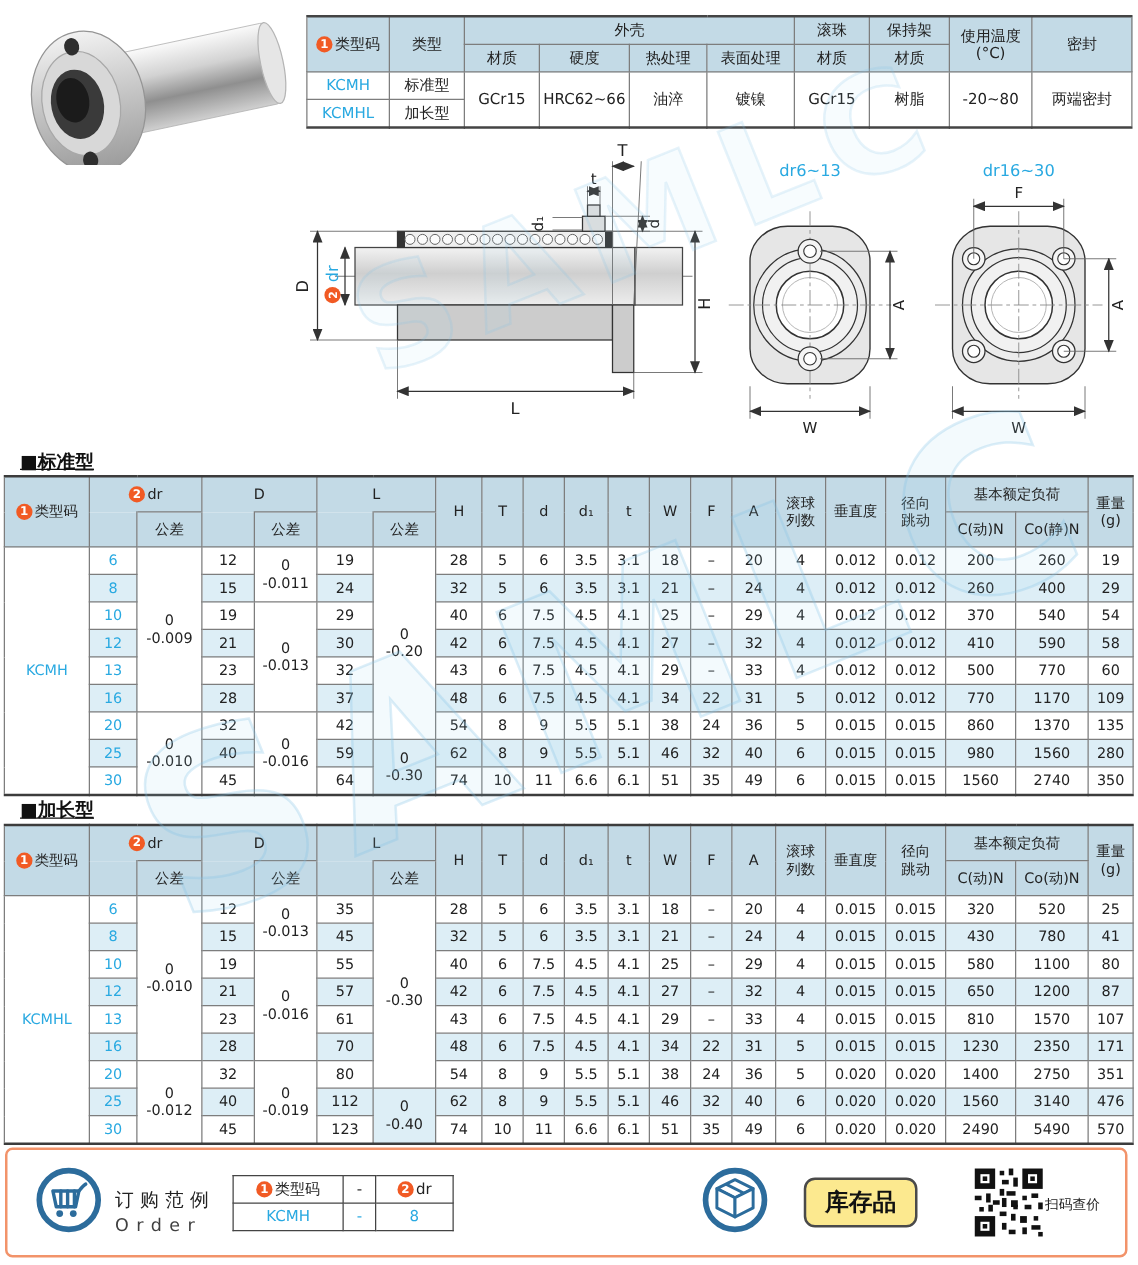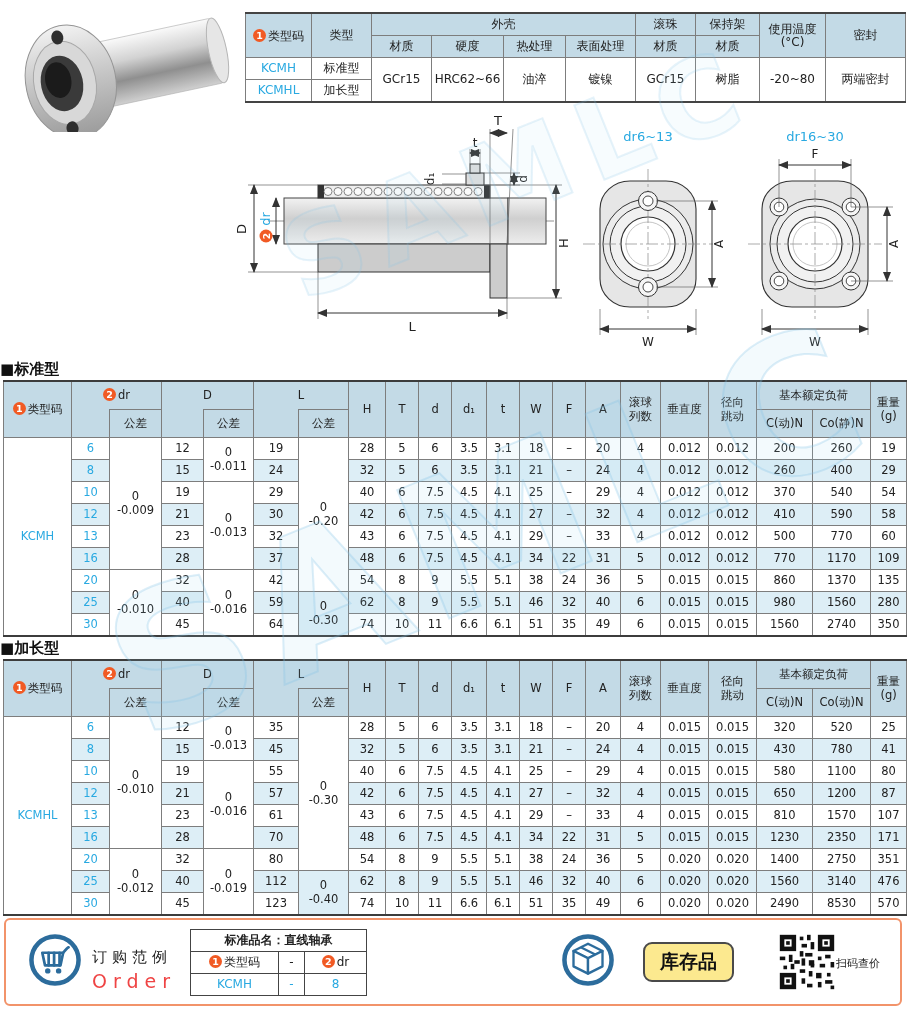--- a/index.html
+++ b/index.html
@@ -21,22 +21,22 @@
   #specTable th,#specTable td{border:1px solid #7d7d7d;height:21px;font-size:12px;
      text-align:center;font-weight:normal;white-space:pre-line;line-height:1.05;padding:0;}
   #specTable th{background:#c3dae6;}
   #specTable td{background:#fff;}
   .cyan{color:#29a9e1;}
 
   
   #drawing{position:absolute;left:0;top:103px;width:910px;height:254px;}
 
   
-  .sec-title{position:absolute;left:0;font-size:15px;font-weight:bold;color:#111;
-     margin:0;line-height:18px;}
+  .sec-title{position:absolute;left:16px;font-size:15px;font-weight:bold;color:#111;
+     margin:0;line-height:18px;text-decoration:underline;}
   #title1{top:360px;} #title2{top:639px;}
 
   
   .big-wrap{position:absolute;left:3px;width:904px;}
   #table1{top:380px;} #table2{top:659px;}
   .big{width:904px;border-top:2px solid #3c3c3c;border-bottom:2px solid #3c3c3c;}
   .big th,.big td{border:1px solid #7d7d7d;text-align:center;font-weight:normal;
      white-space:pre-line;padding:0;line-height:1.15;}
   .big th{background:#c3dae6;font-size:11.5px;height:27px;}
   .big td{font-size:11.5px;height:21px;background:#fff;}
@@ -46,21 +46,21 @@
   .big td.tol-cell,.big td.code-cell{background:#fff;}
   .big td.code-cell,.big td.size-cell{color:#29a9e1;}
   .ncirc{display:inline-block;width:13px;height:13px;border-radius:50%;background:#f15a24;
      color:#fff;font-size:9.5px;line-height:13px;text-align:center;font-weight:bold;
      margin-right:2px;vertical-align:1px;}
 
   
   #footer{position:absolute;left:4px;top:918px;width:898px;height:88px;box-sizing:border-box;
      border:2px solid #f2936a;border-radius:6px;display:flex;align-items:center;padding:0 20px;}
   .ic-label-cn{font-size:15px;letter-spacing:5px;color:#222;}
-  .ic-label-en{font-size:19px;letter-spacing:6px;color:#ef4444;margin-top:3px;text-align:right;}
+  .ic-label-en{font-size:14px;letter-spacing:6px;color:#404040;margin-top:3px;}
   #orderTable{margin-left:14px;}
   #orderTable table{width:176px;}
   #orderTable th,#orderTable td{border:1.5px solid #444;height:21px;font-size:12px;
      text-align:center;padding:0;}
   #orderTable th{font-weight:bold;}
   #stockBadge{margin-left:26px;background:#fce98f;border:2px solid #4a4a4a;border-radius:9px;
      font-size:19px;font-weight:bold;padding:5px 15px;color:#111;}
   #qrBlock{margin-left:44px;display:flex;flex-direction:row;align-items:center;}
   #qrCaption{font-size:11px;margin-top:2px;color:#222;}
   .spacer{flex:1;}
@@ -809,21 +809,21 @@
             <td>11</td>
             <td>6.6</td>
             <td>6.1</td>
             <td>51</td>
             <td>35</td>
             <td>49</td>
             <td>6</td>
             <td>0.020</td>
             <td>0.020</td>
             <td>2490</td>
-            <td>8530</td>
+            <td>5490</td>
             <td>570</td>
           </tr>
         </tbody>
     </table>
   </div>
 
   <div id="footer">
     <div class="icn">
       <svg width="58" height="58" viewBox="0 0 64 64">
         <circle cx="32" cy="32" r="26" fill="none" stroke="#2c6c9c" stroke-width="5"></circle>
@@ -843,23 +843,20 @@
       <div class="ic-label-en">Order</div>
     </div>
     <div id="orderTable">
       <table>
         <colgroup>
             <col style="width:88px">
             <col style="width:26px">
             <col style="width:62px">
           </colgroup>
         <tbody>
-            <tr>
-              <th colspan="3">标准品名：直线轴承</th>
-            </tr>
         <tr>
           <td><span class="ncirc">1</span><span>类型码</span></td>
           <td>-</td>
           <td><span class="ncirc">2</span><span>dr</span></td>
         </tr>
         <tr class="cyan">
           <td class="cyan">KCMH</td>
           <td class="cyan">-</td>
           <td class="cyan">8</td>
         </tr>

